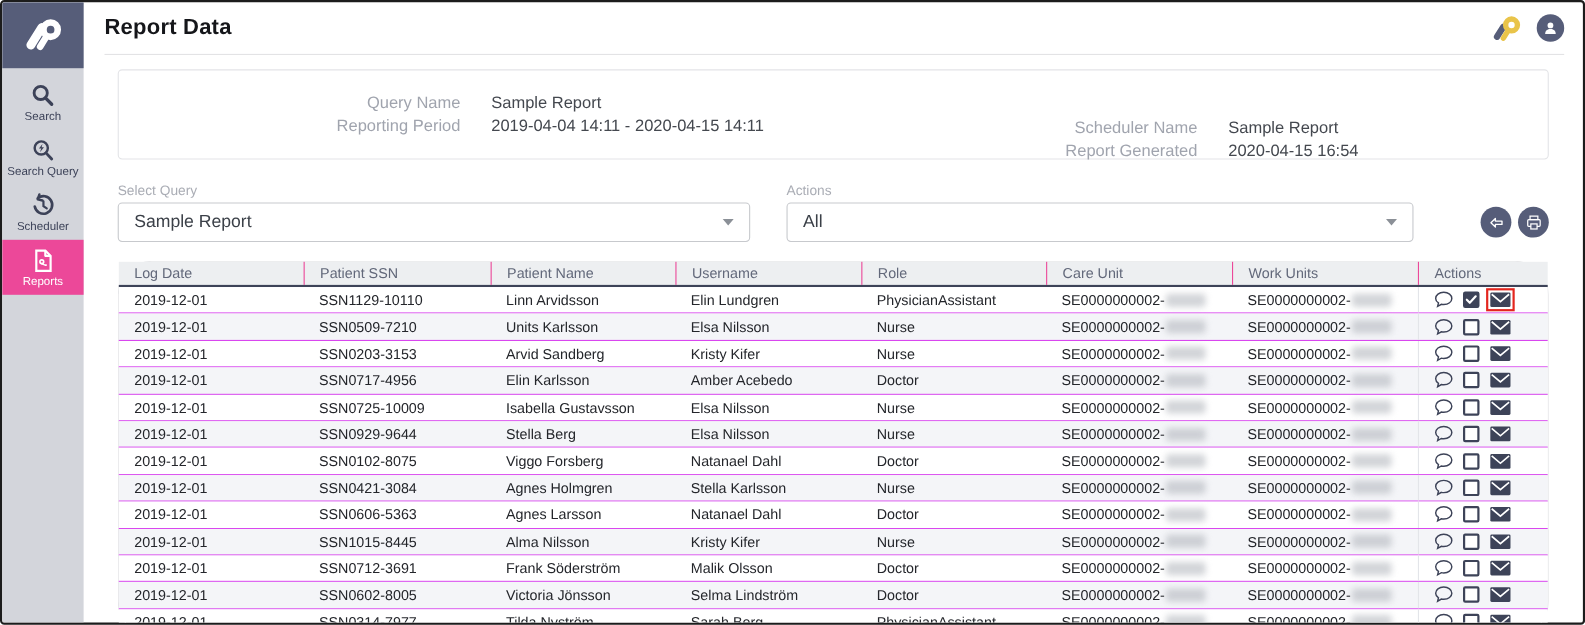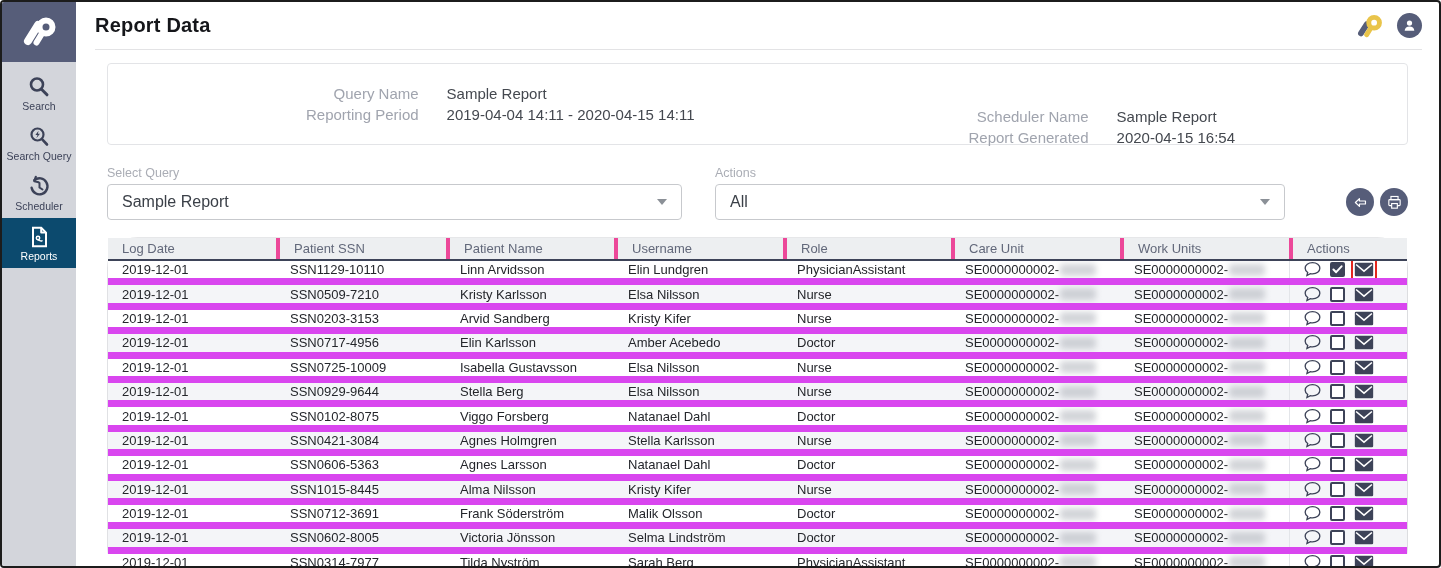--- a/index.html
+++ b/index.html
@@ -20,21 +20,21 @@
   .logo-block {
     width:74px; height:60px; background:#565d79;
     display:flex; align-items:center; justify-content:center;
   }
   .nav { padding-top:6px; }
   .nav-item {
     height:50px; display:flex; flex-direction:column; align-items:center;
     justify-content:center; gap:2px; color:#3c4258; cursor:pointer;
   }
   .nav-item .lbl { font-size:10.5px; line-height:11px; text-align:center; }
-  .nav-item.active { background:#0c4a6e; color:#ffffff; }
+  .nav-item.active { background:#ec4899; color:#ffffff; }
   .nav-item svg { display:block; }
   
   .main { margin-left:74px; height:100%; position:relative; }
   .topbar {
     height:47px; display:flex; align-items:center;
     padding:0 17px 0 19px;
   }
   .page-title { font-size:20px; font-weight:700; color:#15161a; letter-spacing:.2px; }
   .topbar-right { margin-left:auto; display:flex; align-items:center; gap:9px; }
   .avatar {
@@ -88,22 +88,22 @@
     grid-template-columns:168px 170px 168px 169px 168px 169px 169px 123px;
   }
   .thead {
     background:#edeff1; height:23px;
     border-bottom:2px solid #3d4358;
   }
   .th {
     font-size:13px; color:#62687a; display:flex; align-items:center;
     padding-left:14px; overflow:hidden; white-space:nowrap;
   }
-  .th + .th { border-left:4px solid #ec4899; }
-  .row { height:24.4px; border-bottom:7px solid #d946ef; background:#fff; }
+  .th + .th { border-left:1px solid #ec4899; }
+  .row { height:24.4px; border-bottom:1px solid #d946ef; background:#fff; }
   .row:nth-child(even) { background:#f4f5f8; }
   .td {
     font-size:13px; color:#24262b; display:flex; align-items:center;
     padding-left:14px; overflow:hidden; white-space:nowrap;
   }
   .td.actions-cell { border-left:1px solid #e3e5e9; gap:8px; padding-left:13px; }
   .redact {
     display:inline-block; width:36px; height:12px; margin-left:1px;
     background:#aeb2b9; border-radius:3px; filter:blur(3px); opacity:.55;
   }
@@ -304,21 +304,21 @@
           </div>
         </div>
         <div class="tr row">
           <div class="td">
             <span>2019-12-01</span>
           </div>
           <div class="td">
             <span>SSN0509-7210</span>
           </div>
           <div class="td">
-            <span>Kristy Karlsson</span>
+            <span>Units Karlsson</span>
           </div>
           <div class="td">
             <span>Elsa Nilsson</span>
           </div>
           <div class="td">
             <span>Nurse</span>
           </div>
           <div class="td">
             <span>SE0000000002-</span>
             <span class="redact"></span>

